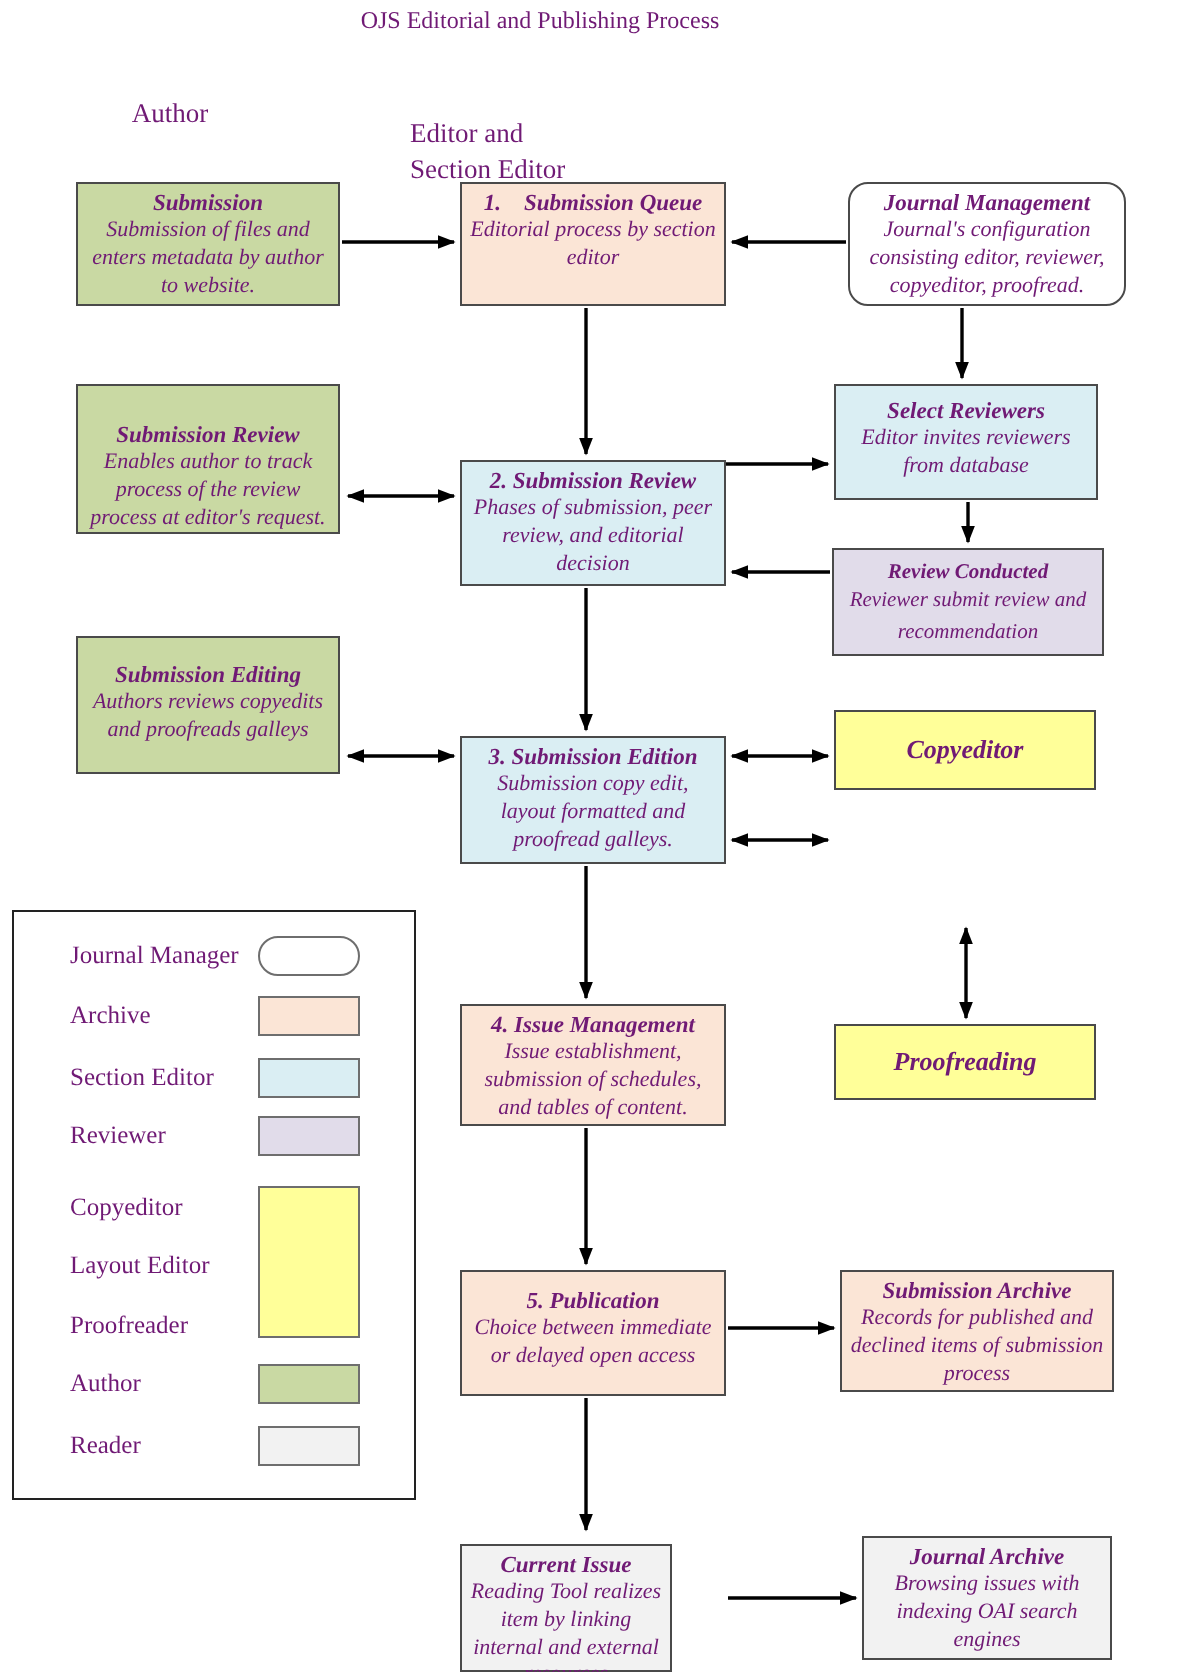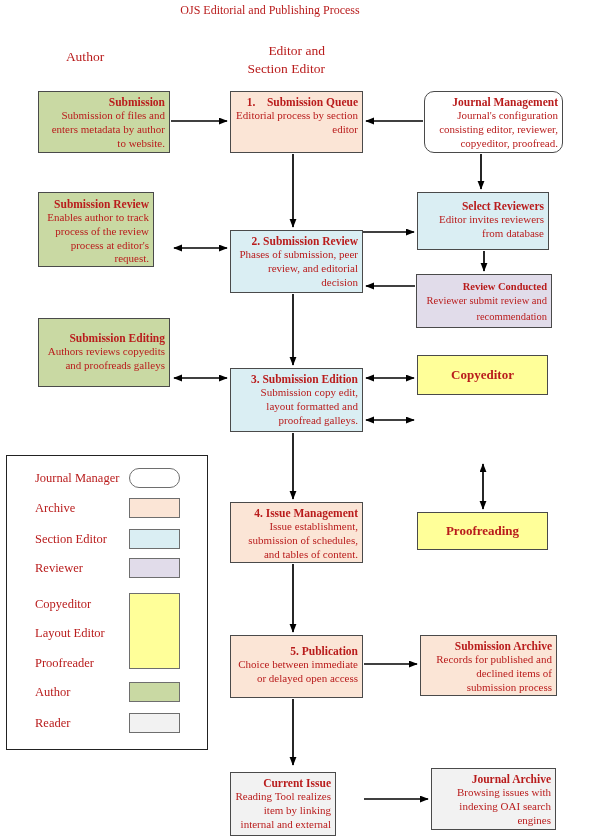--- a/index.html
+++ b/index.html
@@ -1,29 +1,29 @@
 <!DOCTYPE html>
 <html><head>
 <meta charset="utf-8">
 <style>
   html,body{margin:0;padding:0;background:#ffffff;}
   #stage{
     position:relative;width:602px;height:836px;background:#ffffff;
-    font-family:"Liberation Serif","DejaVu Serif",serif;color:#b91c1c;
+    font-family:"Liberation Serif","DejaVu Serif",serif;color:#701a75;
     overflow:hidden;
   }
   .title{position:absolute;left:120px;top:3px;width:300px;text-align:center;
     font-size:12px;}
   .col-header{position:absolute;font-size:13.5px;white-space:pre-line;line-height:1.3;}
   .col-author{left:35px;top:48px;width:100px;text-align:center;}
-  .col-editor{left:205px;top:42px;width:120px;text-align:right;}
+  .col-editor{left:205px;top:58px;width:120px;text-align:left;}
   .col-manager{left:367px;top:28px;width:175px;text-align:left;}
 
   .box{position:absolute;box-sizing:border-box;border:1.5px solid #4a4a4a;
-    text-align:right;padding:3px 4px 2px;}
+    text-align:center;padding:3px 4px 2px;font-style:italic;}
   .box-title{font-weight:bold;font-size:11.5px;line-height:1.25;white-space:pre-wrap;}
   .box-body{font-size:11px;line-height:1.24;}
   .center-v{display:flex;align-items:center;justify-content:center;}
   .center-v .box-title{font-size:13px;}
 
   .role-author{background:#c9d9a3;}
   .role-editor{background:#fbe5d6;}
   .role-section-editor{background:#daeef3;}
   .role-reviewer{background:#e1dcea;}
   .role-copyeditor{background:#ffff99;}
@@ -47,21 +47,21 @@
   <div class="title">OJS Editorial and Publishing Process</div>
 
   <div class="col-header col-author">Author</div>
   <div class="col-header col-editor">Editor and
 Section Editor</div>
 
   <div class="box role-author" style="left:38px;top:91px;width:132px;height:62px">
     <div class="box-title">Submission</div>
     <div class="box-body">Submission of files and enters metadata by author to website.</div>
   </div>
-  <div class="box role-author" style="left:38px;top:192px;width:116px;height:75px;padding-top:4px">
+  <div class="box role-author" style="left:38px;top:192px;width:132px;height:75px;padding-top:18px">
     <div class="box-title">Submission Review</div>
     <div class="box-body">Enables author to track process of the review process at editor's request.</div>
   </div>
   <div class="box role-author" style="left:38px;top:318px;width:132px;height:69px;padding-top:12px">
     <div class="box-title">Submission Editing</div>
     <div class="box-body">Authors reviews copyedits and proofreads galleys</div>
   </div>
 
   <div class="box role-editor" style="left:230px;top:91px;width:133px;height:62px">
     <div class="box-title">1.    Submission Queue</div>

